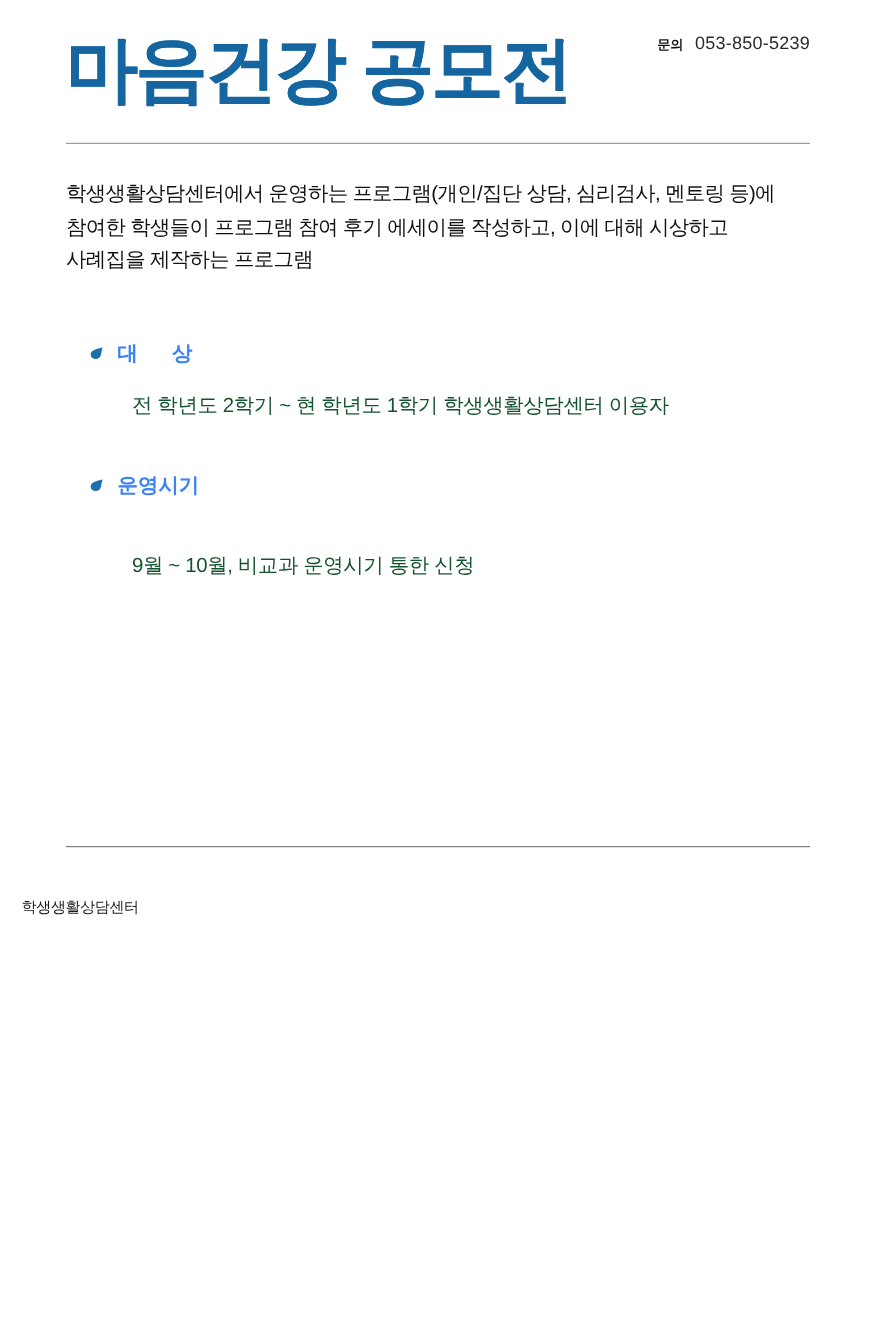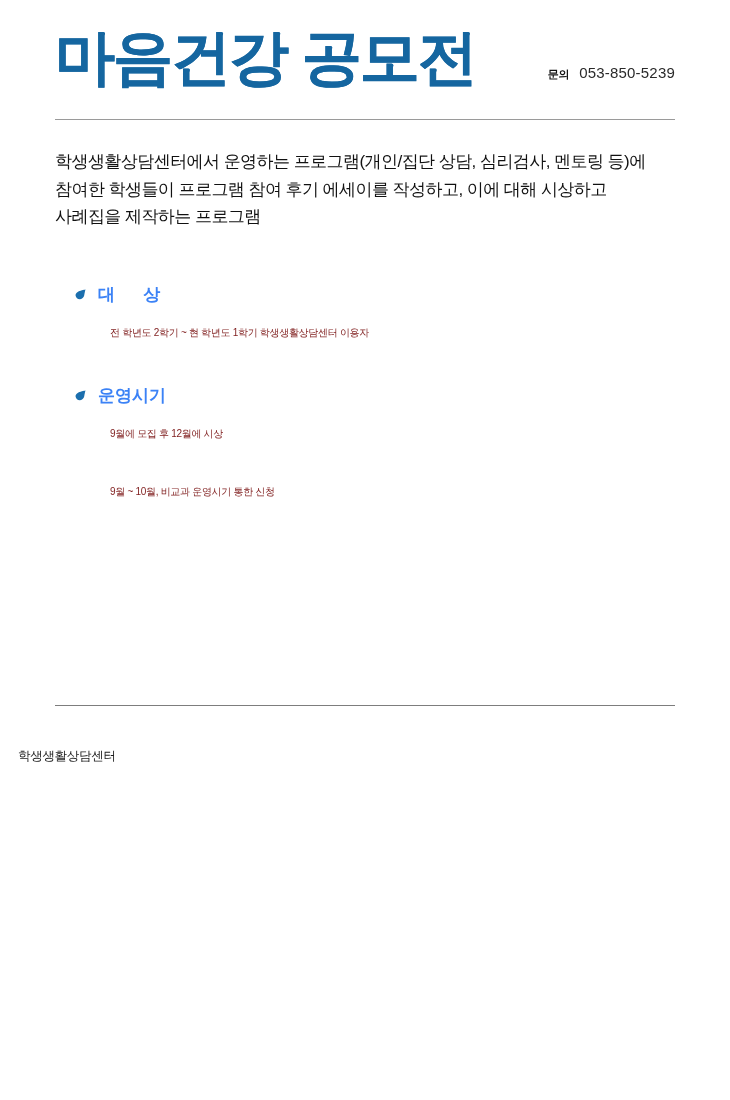--- a/index.html
+++ b/index.html
@@ -25,21 +25,21 @@
   
   .header {
     position: relative;
     height: 120px;
   }
   .title-wrap {
     position: absolute;
     left: 0;
     top: 28px;
     display: flex;
-    align-items: flex-end;
+    align-items: flex-start;
     width: 100%;
   }
   .poster-title {
     font-size: 60px;
     line-height: 1;
     font-weight: bold;
     color: #1566a0;
     letter-spacing: -2px;
     white-space: nowrap;
     -webkit-text-stroke: 0.4px #1566a0;
@@ -105,22 +105,22 @@
   .section-title {
     font-size: 17px;
     font-weight: 600;
     color: #3b82f6;
     letter-spacing: 0px;
     white-space: pre;
   }
   .section-body {
     margin-top: 20px;
     margin-left: 55px;
-    font-size: 10px;
-    color: #7f1d1d;
+    font-size: 17px;
+    color: #14532d;
     letter-spacing: -0.3px;
   }
 
   
   .footer-rule {
     position: absolute;
     left: 55px;
     right: 55px;
     top: 705px;
     height: 1px;
@@ -171,21 +171,20 @@
 
     <div class="section">
       <div class="section-head">
         <span class="bullet">
           <svg width="11" height="11" viewBox="0 0 11 11">
             <path d="M10.5 0.5 C10.5 0.5 6.2 1.2 3.4 2.6 C1.2 3.7 0.4 5.2 0.6 6.8 C0.9 8.9 2.9 10.4 5.1 10.2 C7.4 10.0 9.0 8.2 9.3 6.0 C9.6 3.6 10.5 0.5 10.5 0.5 Z" fill="#1b6fae"></path>
           </svg>
         </span>
         <span class="section-title">운영시기</span>
       </div>
-      <div class="section-body">9월에 모집 후 12월에 시상</div>
     </div>
 
     <div class="section">
       <div class="section-body">9월 ~ 10월, 비교과 운영시기 통한 신청</div>
     </div>
 
   </div>
 
   <div class="footer-rule"></div>
   <div class="footer-text">학생생활상담센터</div>

